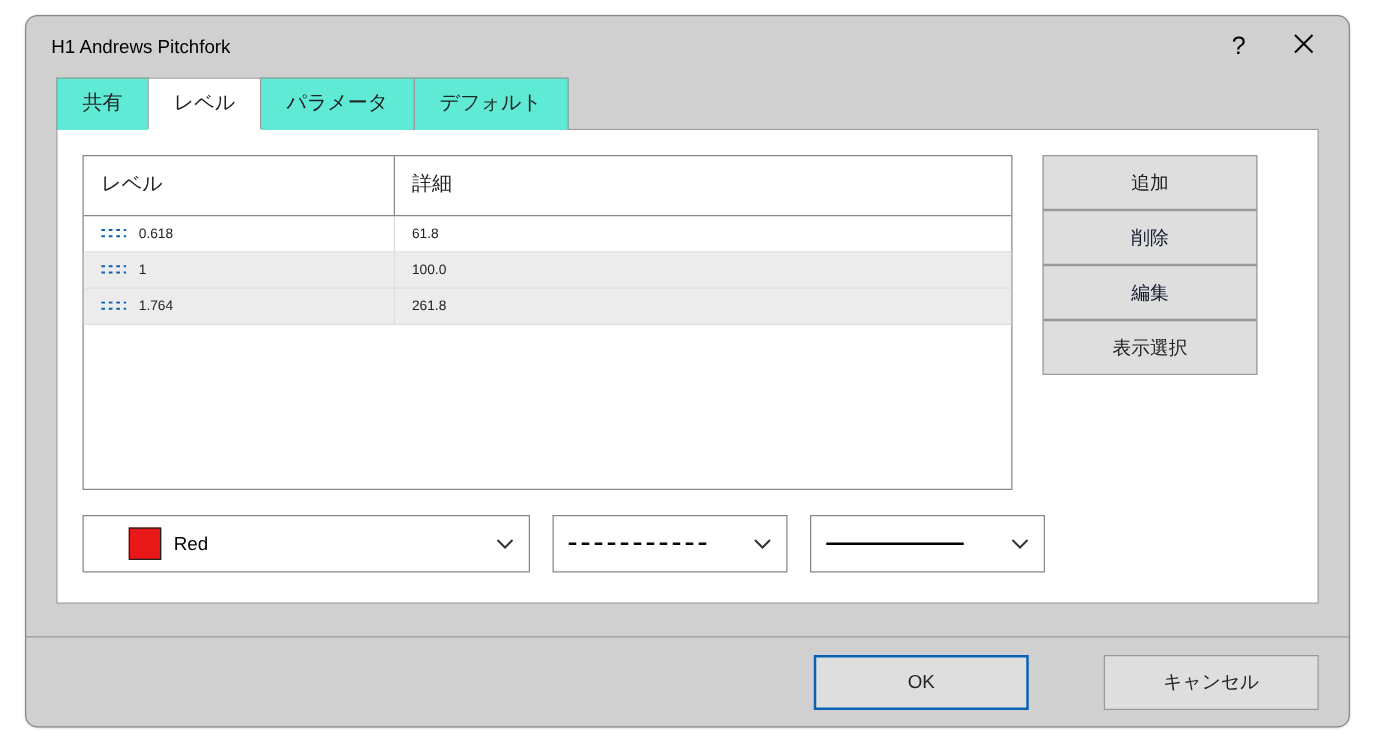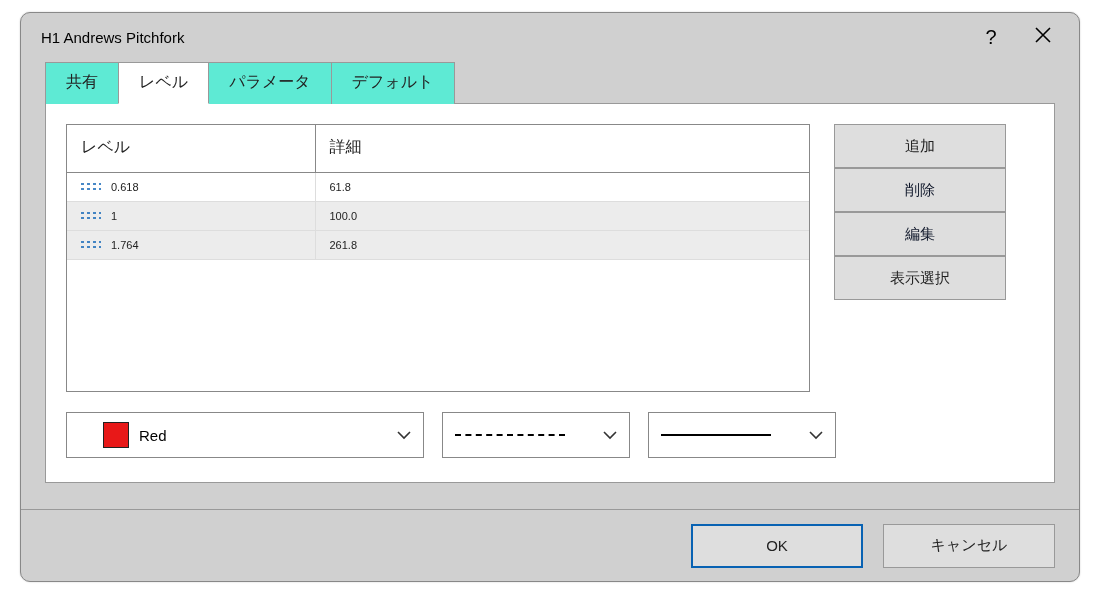--- a/index.html
+++ b/index.html
@@ -137,21 +137,21 @@
       bottom: 0;
       left: 0; right: 0;
       height: 72px;
       border-top: 1px solid #999;
       display: flex;
       align-items: center;
       justify-content: flex-end;
       gap: 20px;
       padding: 0 24px;
     }
-    .footer .btn { width: 172px; }
+    .footer .btn { width: 172px; margin-left: 40px; }
     .footer .btn.primary { border: 2px solid #0862b3; }
     
     .chev svg { display:block; }
   </style>
 </head>
 <body>
 
 <div class="dialog">
 
   <div class="titlebar">

